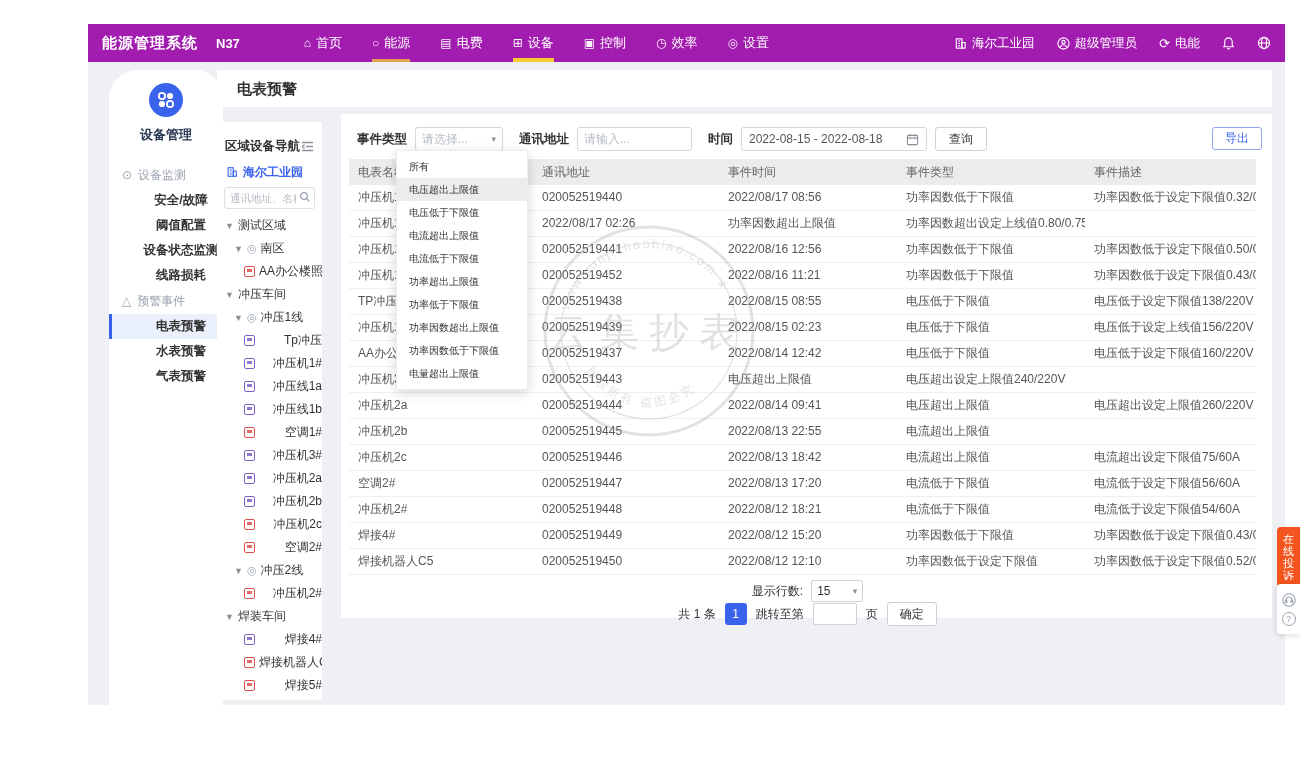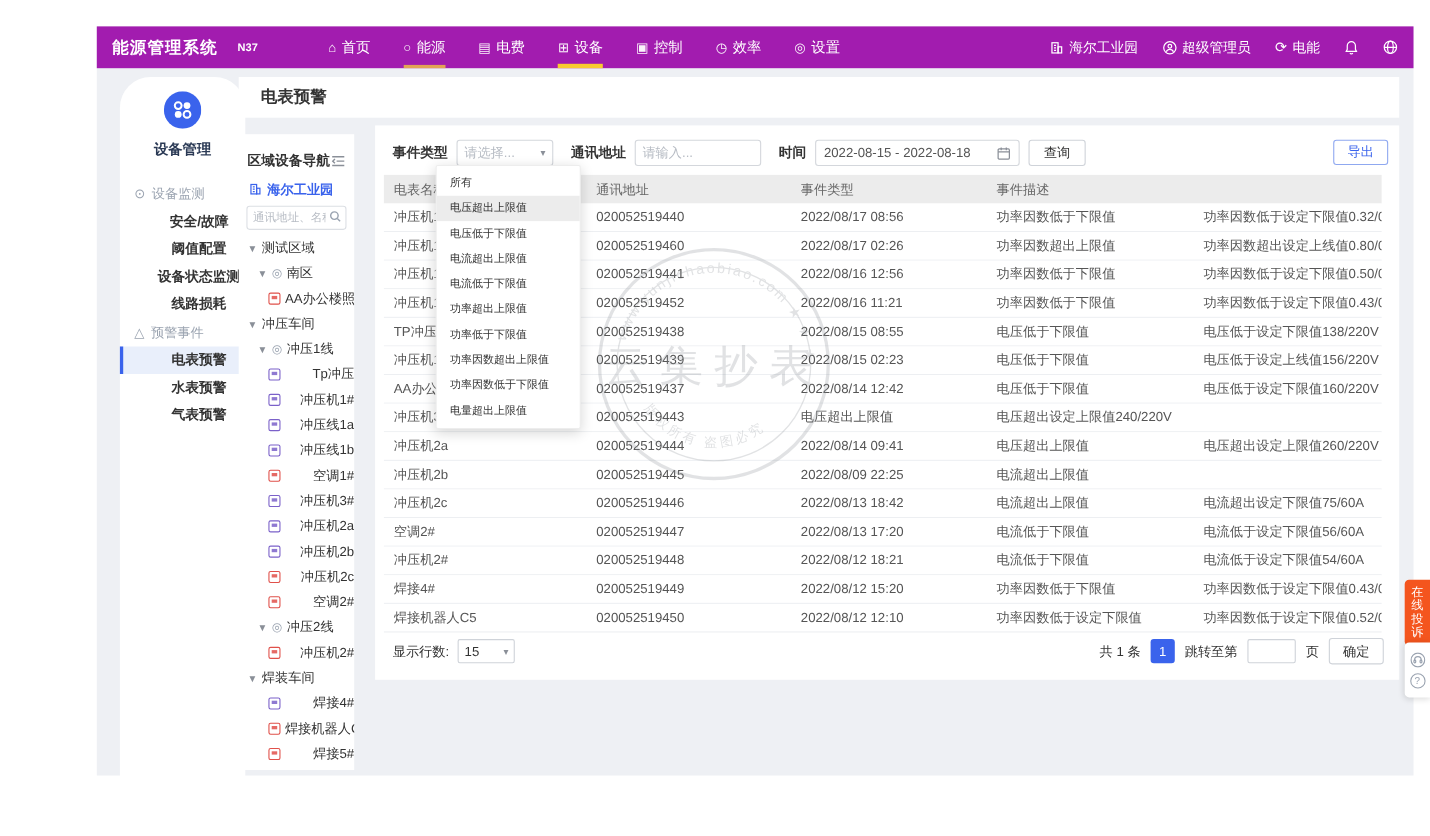--- a/index.html
+++ b/index.html
@@ -4,21 +4,21 @@
 <style>
   html,body{margin:0;padding:0;width:1300px;height:760px;background:#fff;overflow:hidden;
     font-family:"Liberation Sans","DejaVu Sans",sans-serif;}
   .page{position:relative;width:1300px;height:760px;}
   .app{position:absolute;left:88px;top:24px;width:1197px;height:681px;background:#eef0f4;}
 
   
   .navbar{position:relative;height:38px;background:#a21caf;display:flex;align-items:center;
     padding:0 14px;color:#fff;box-sizing:border-box;}
   .brand{font-size:15px;font-weight:bold;letter-spacing:1px;}
-  .proj-code{font-size:10px;margin-left:18px;font-weight:bold;}
+  .proj-code{font-size:13px;margin-left:18px;font-weight:bold;}
   .menu{display:flex;margin-left:64px;gap:30px;height:100%;align-items:center;}
   .menu-item{position:relative;display:flex;align-items:center;gap:5px;font-size:13px;cursor:pointer;height:100%;}
   .mi-icon{font-size:12px;opacity:.95;}
   .menu-item.uline::after{content:'';position:absolute;left:0;right:0;bottom:0;height:3px;background:#f3c53d;opacity:.8;}
   .menu-item.active::after{height:4px;opacity:1;background:#f8cb2e;}
   .nav-right{margin-left:auto;display:flex;align-items:center;gap:22px;font-size:12.5px;}
   .nav-chip{display:flex;align-items:center;gap:5px;cursor:pointer;}
   .nav-chip svg{display:block;}
   .nav-glyph{font-size:13px;}
 
@@ -89,21 +89,21 @@
   .t-head > div,.t-row > div{padding-left:9px;overflow:hidden;white-space:nowrap;box-sizing:border-box;}
 
   
   .dd-panel{position:absolute;left:55px;top:36px;width:130px;background:#fff;z-index:9;
     border:1px solid #ededed;box-shadow:0 3px 12px rgba(0,0,0,.16);border-radius:2px;padding:4px 0;}
   .dd-opt{height:23px;line-height:23px;padding-left:12px;font-size:10px;color:#333;cursor:pointer;white-space:nowrap;}
   .dd-opt.hl{background:#ececec;}
 
   
   .pgbar{position:absolute;left:16px;right:14px;bottom:14px;height:24px;display:flex;align-items:center;
-    justify-content:space-between;font-size:12px;color:#333;}
+    justify-content:space-between;font-size:12px;color:#333;flex-direction:column;}
   .pg-left{display:flex;align-items:center;gap:8px;}
   .rows-sel{width:52px;height:22px;border:1px solid #cfd3d9;border-radius:2px;display:flex;align-items:center;
     justify-content:space-between;padding:0 5px;box-sizing:border-box;cursor:pointer;background:#fff;}
   .rows-sel .car{font-size:9px;color:#8a8f98;}
   .pg-right{display:flex;align-items:center;gap:9px;}
   .pg-num{width:22px;height:22px;background:#3a63ec;color:#fff;border-radius:3px;text-align:center;
     line-height:22px;cursor:pointer;}
   .jump-input{width:44px;height:22px;border:1px solid #cfd3d9;border-radius:2px;box-sizing:border-box;outline:none;}
   .pg-btn{height:24px;border:1px solid #cfd3d9;border-radius:3px;background:#fff;font-size:12px;color:#333;
     padding:0 12px;cursor:pointer;font-family:inherit;}
@@ -361,34 +361,34 @@
             </svg>
         </div>
         <button class="btn">查询</button>
       </div>
       <button class="export-btn">导出</button>
 
       <div class="tbl">
         <div class="t-head" id="t-head">
             <div>电表名称</div>
             <div>通讯地址</div>
+            <div>事件时间</div>
             <div>事件类型</div>
             <div>事件描述</div>
           </div>
         <div id="t-body">
             <div class="t-row">
               <div>冲压机1a</div>
               <div>020052519440</div>
               <div>2022/08/17 08:56</div>
               <div>功率因数低于下限值</div>
               <div>功率因数低于设定下限值0.32/0.75</div>
             </div>
             <div class="t-row">
               <div>冲压机1#</div>
-              <div>020052519460</div>
               <div>2022/08/17 02:26</div>
               <div>功率因数超出上限值</div>
               <div>功率因数超出设定上线值0.80/0.75</div>
             </div>
             <div class="t-row">
               <div>冲压机1b</div>
               <div>020052519441</div>
               <div>2022/08/16 12:56</div>
               <div>功率因数低于下限值</div>
               <div>功率因数低于设定下限值0.50/0.75</div>
@@ -430,21 +430,21 @@
             <div class="t-row">
               <div>冲压机2a</div>
               <div>020052519444</div>
               <div>2022/08/14 09:41</div>
               <div>电压超出上限值</div>
               <div>电压超出设定上限值260/220V</div>
             </div>
             <div class="t-row">
               <div>冲压机2b</div>
               <div>020052519445</div>
-              <div>2022/08/09 22:25</div>
+              <div>2022/08/13 22:55</div>
               <div>电流超出上限值</div>
             </div>
             <div class="t-row">
               <div>冲压机2c</div>
               <div>020052519446</div>
               <div>2022/08/13 18:42</div>
               <div>电流超出上限值</div>
               <div>电流超出设定下限值75/60A</div>
             </div>
             <div class="t-row">

